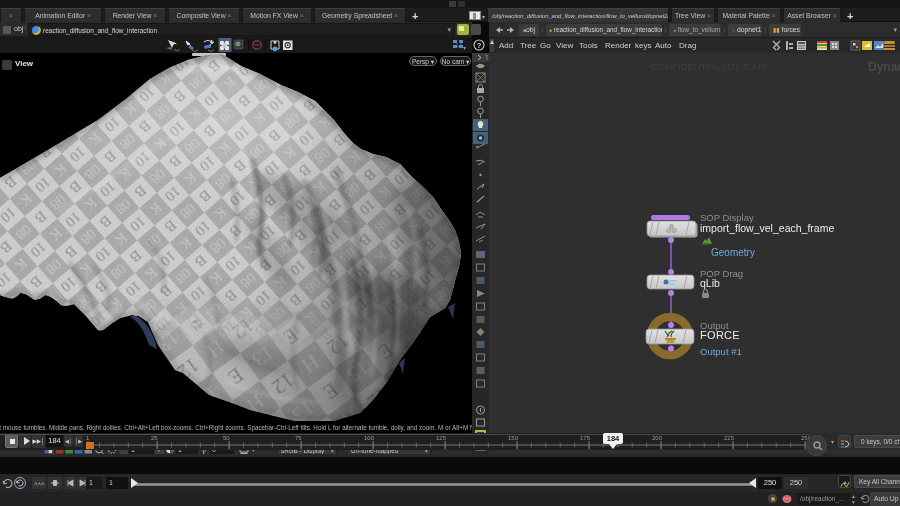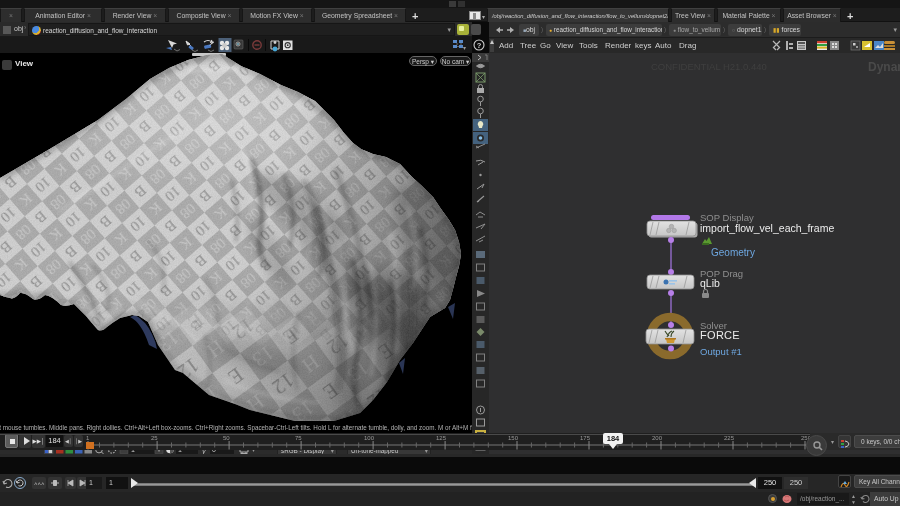--- a/index.html
+++ b/index.html
@@ -418,21 +418,21 @@
       <rect x="176" y="285" width="11" height="1.5" fill="#b07820"></rect>
       <path d="M178,284 q2,-5 5,-6 M182,284 q0,-4 3,-6 M180,283 q-3,-3 -4,-5" stroke="#3a4a2a" stroke-width="1.1" fill="none"></path>
       <circle cx="182" cy="295.5" r="3" fill="#b77fe8"></circle>
     </svg>
 
     <div class="abs" style="left:211px;top:159px;color:#8f8f8f;font-size:9.5px;">SOP Display</div>
     <div class="abs" style="left:211px;top:169px;color:#ececec;font-size:10.5px;">import_flow_vel_each_frame</div>
     <div class="abs" style="left:222px;top:194px;color:#6ea7e0;font-size:10px;">Geometry</div>
     <div class="abs" style="left:211px;top:215px;color:#8f8f8f;font-size:9.5px;">POP Drag</div>
     <div class="abs" style="left:211px;top:224px;color:#ececec;font-size:10.5px;">qLib</div>
-    <div class="abs" style="left:211px;top:267px;color:#8f8f8f;font-size:9.5px;">Solver</div>
+    <div class="abs" style="left:211px;top:267px;color:#8f8f8f;font-size:9.5px;">Output</div>
     <div class="abs" style="left:211px;top:276px;color:#ececec;font-size:11px;letter-spacing:0.3px;">FORCE</div>
     <div class="abs" style="left:211px;top:293px;color:#6ea7e0;font-size:9.5px;">Output #1</div>
   </div>
 
   <div class="abs" id="dispopts" style="left:0;top:442px;width:472px;height:15px;background:#2b2b2b;border-top:1px solid #1a1a1a;">
     <svg class="abs" style="left:44px;top:2px;" width="230" height="11" viewBox="0 0 230 11">
       <rect x="0" y="0" width="9" height="9" fill="#333" stroke="#555" stroke-width="0.5"></rect>
       <rect x="0.8" y="0.8" width="3.6" height="3.6" fill="#c03828"></rect>
         <rect x="4.6" y="0.8" width="3.6" height="3.6" fill="#2f9e3f"></rect>
       <rect x="0.8" y="4.6" width="3.6" height="3.6" fill="#3a62c8"></rect>

